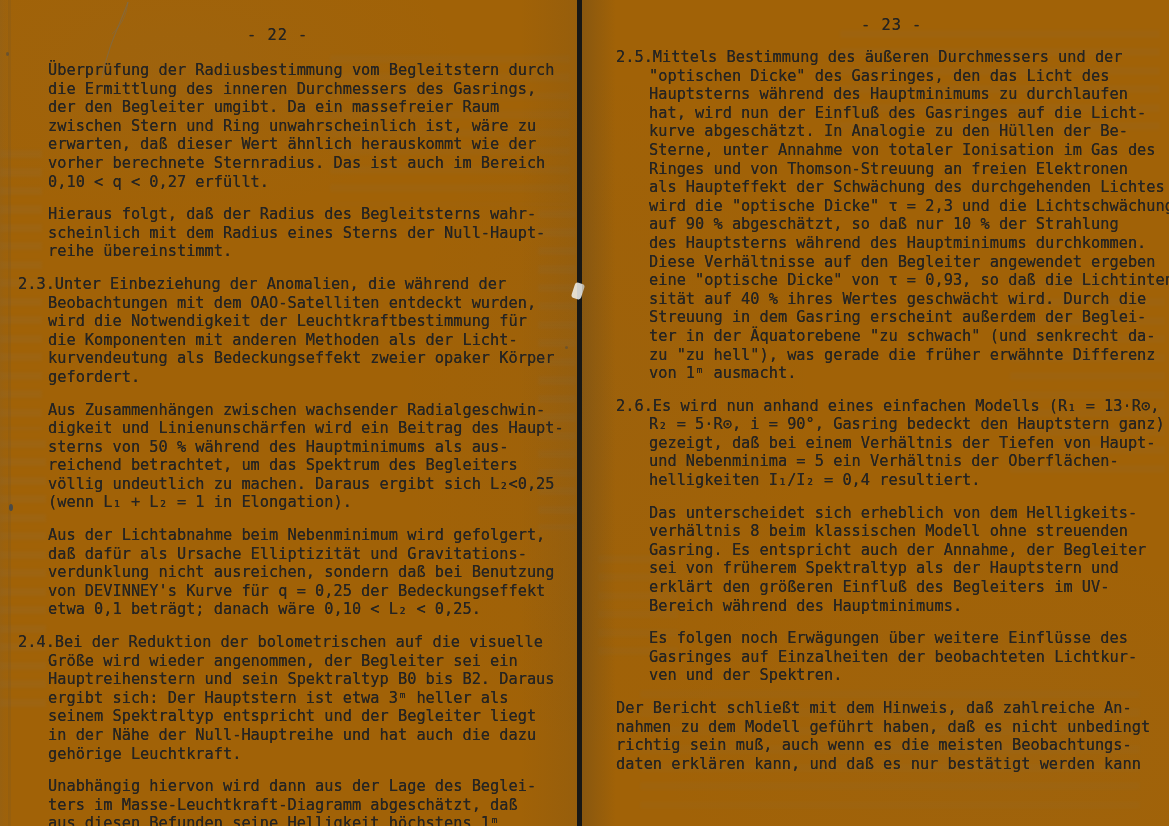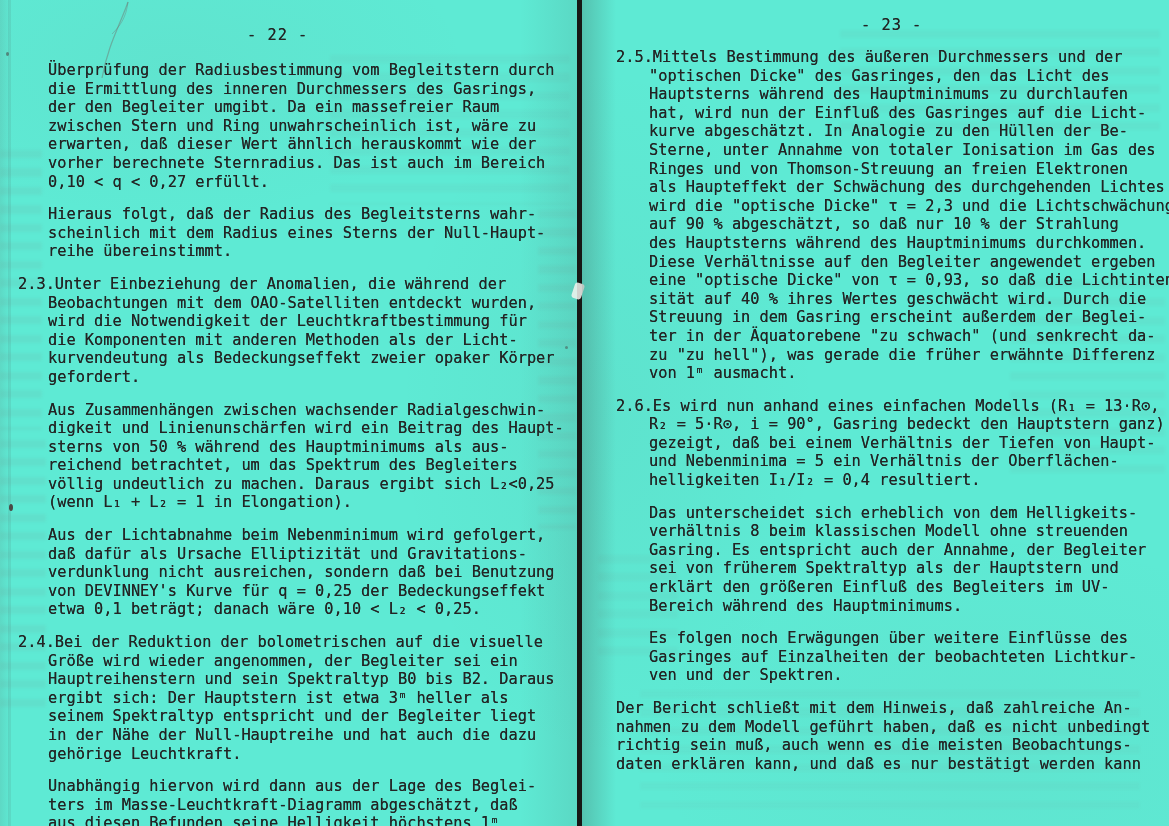--- a/index.html
+++ b/index.html
@@ -1,19 +1,19 @@
 <!DOCTYPE html>
 <html><head>
 <meta charset="utf-8">
 <style>
   html,body { margin:0; padding:0; background:#888; }
   .scan {
     position:relative;
     width:1169px; height:826px;
-    background:#5eead4;
+    background:#a16207;
     overflow:hidden;
     font-family:"DejaVu Sans Mono", monospace;
     color:#242424;
   }
   
   .scan::before {
     content:""; position:absolute; inset:0; pointer-events:none;
     background:
       radial-gradient(420px 220px at 15% 8%, rgba(120,120,115,0.06), transparent 70%),
       radial-gradient(500px 300px at 85% 90%, rgba(120,120,115,0.05), transparent 70%),

